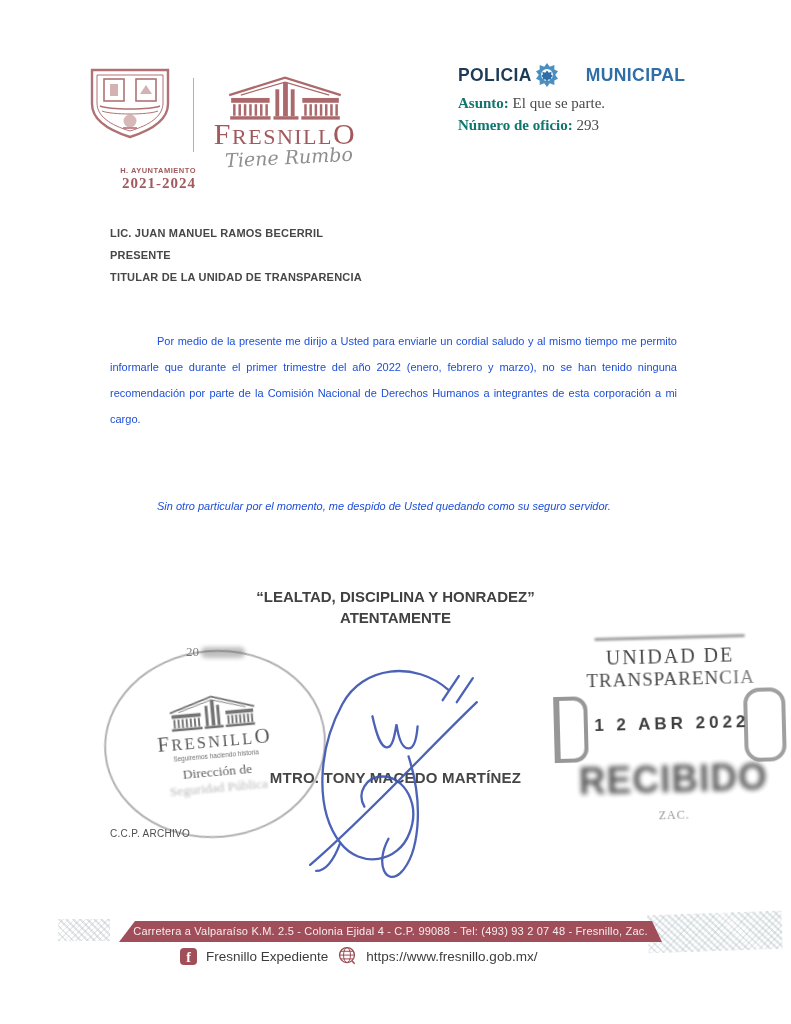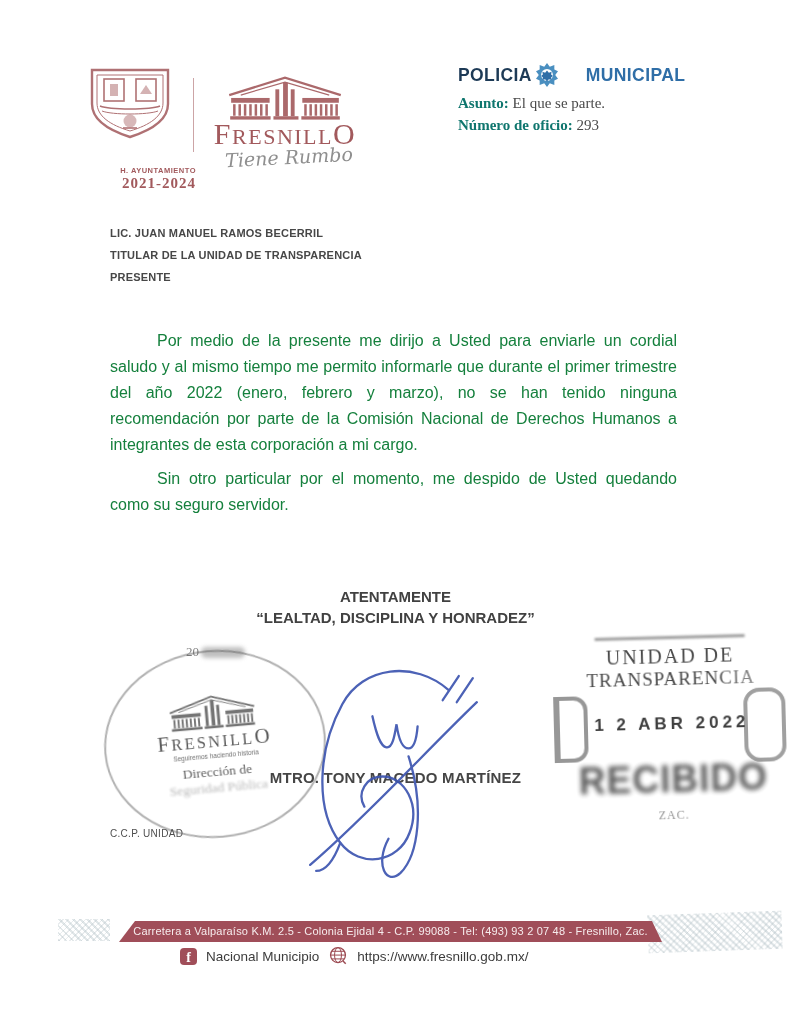--- a/index.html
+++ b/index.html
@@ -20,23 +20,23 @@
   #brand-tagline{left:214px;top:146px;width:150px;text-align:center;font-family:"DejaVu Serif",serif;font-style:italic;
                  font-size:19px;color:#8f8f8f;transform:rotate(-3deg);}
   #police-title{left:458px;top:63px;display:flex;align-items:center;gap:4px;font-weight:bold;font-size:17.5px;letter-spacing:.4px;}
   #police-title .left{color:#1d3a56;text-align:right;}
   #police-title .right{color:#2f6ea7;padding-left:24px;}
   #header-meta{left:458px;top:93px;font-family:"Liberation Serif",serif;font-size:15px;line-height:21.5px;color:#4a4a4a;}
   #header-meta b{color:#0f766e;}
 
   
   #addressee{left:110px;top:222px;font-weight:bold;font-size:11px;line-height:22px;color:#474747;letter-spacing:.2px;}
-  .para{left:110px;width:567px;text-align:justify;text-indent:47px;font-size:16px;line-height:26px;color:#15803d;}
+  .para{left:110px;width:567px;text-align:justify;text-indent:47px;font-size:11px;line-height:26px;color:#1d4ed8;}
   #para1{top:328px;}
-  #para2{top:466px;}
+  #para2{top:493px;font-style:italic;}
   #closing{left:0;top:586px;width:791px;text-align:center;font-weight:bold;font-size:15px;line-height:21px;color:#414141;}
   #signer-name{left:0;top:769px;width:791px;text-align:center;font-weight:bold;font-size:15px;color:#454545;letter-spacing:.2px;}
   #ccp{left:110px;top:828px;font-size:10px;color:#4e4e4e;letter-spacing:.3px;}
 
   
   #stamp-left{left:104px;top:650px;width:218px;height:184px;border:2.5px solid rgba(95,95,95,.55);border-radius:50%;
               transform:rotate(-5deg);display:flex;flex-direction:column;align-items:center;justify-content:center;
               color:#4b4b4b;opacity:.88;filter:blur(.3px);}
   #stamp-left .monument{width:118px;height:38px;color:#4f4f4f;opacity:.9;}
   #stamp-left .word{font-family:"Liberation Serif",serif;letter-spacing:2.5px;color:#424242;white-space:nowrap;margin-top:-2px;}
@@ -154,30 +154,30 @@
     </svg>
     <span class="right">MUNICIPAL</span>
   </div>
   <div id="header-meta" class="abs">
     <div><b>Asunto:</b> <span>El que se parte.</span></div>
     <div><b>Número de oficio:</b> <span>293</span></div>
   </div>
 
   <div id="addressee" class="abs">
     <div>LIC. JUAN MANUEL RAMOS BECERRIL</div>
+    <div>PRESENTE</div>
     <div>TITULAR DE LA UNIDAD DE TRANSPARENCIA</div>
-    <div>PRESENTE</div>
   </div>
 
   <div id="para1" class="abs para">Por medio de la presente me dirijo a Usted para enviarle un cordial saludo y al mismo tiempo me permito informarle que durante el primer trimestre del año 2022 (enero, febrero y marzo), no se han tenido ninguna recomendación por parte de la Comisión Nacional de Derechos Humanos a integrantes de esta corporación a mi cargo.</div>
   <div id="para2" class="abs para">Sin otro particular por el momento, me despido de Usted quedando como su seguro servidor.</div>
 
   <div id="closing" class="abs">
+    <div>“LEALTAD, DISCIPLINA Y HONRADEZ”</div>
     <div>ATENTAMENTE</div>
-    <div>“LEALTAD, DISCIPLINA Y HONRADEZ”</div>
   </div>
 
   <div id="overlap-fragment" class="abs">
     <span>20</span>
       <span class="blob"></span>
   </div>
 
   <div id="stamp-left" class="abs">
     <svg class="monument" viewBox="0 0 124 52">
         <use href="#monument"></use>
@@ -208,30 +208,30 @@
     <div class="t2">TRANSPARENCIA</div>
     <div class="daterow">
       <div class="bracket-left"></div>
       <div class="date">1 2  ABR  2022</div>
       <div class="bracket-right"></div>
     </div>
     <div class="received">RECIBIDO</div>
     <div class="region">ZAC.</div>
   </div>
 
-  <div id="ccp" class="abs">C.C.P. UNIDAD</div>
+  <div id="ccp" class="abs">C.C.P. ARCHIVO</div>
 
   <div id="texture-left" class="abs texture"></div>
   <div id="texture-right" class="abs texture"></div>
   <div id="footer-bar" class="abs">Carretera a Valparaíso K.M. 2.5 - Colonia Ejidal 4 - C.P. 99088 - Tel: (493) 93 2 07 48 - Fresnillo, Zac.</div>
   <div id="footer-social" class="abs">
     <div id="fb-icon">
         <span>f</span>
       </div>
-    <span>Nacional Municipio</span>
+    <span>Fresnillo Expediente</span>
     <svg id="globe-icon" viewBox="0 0 22 22">
       <circle cx="11" cy="10" r="8.2" fill="none" stroke="#9c4a52" stroke-width="1.4"></circle>
       <ellipse cx="11" cy="10" rx="3.8" ry="8.2" fill="none" stroke="#9c4a52" stroke-width="1.1"></ellipse>
       <path d="M2.8,10 h16.4 M4,5.8 h14 M4,14.2 h14" stroke="#9c4a52" stroke-width="1.1" fill="none"></path>
       <path d="M16.5,16.5 l3,3" stroke="#9c4a52" stroke-width="1.6"></path>
     </svg>
     <span>https://www.fresnillo.gob.mx/</span>
   </div>
 
 </div>

